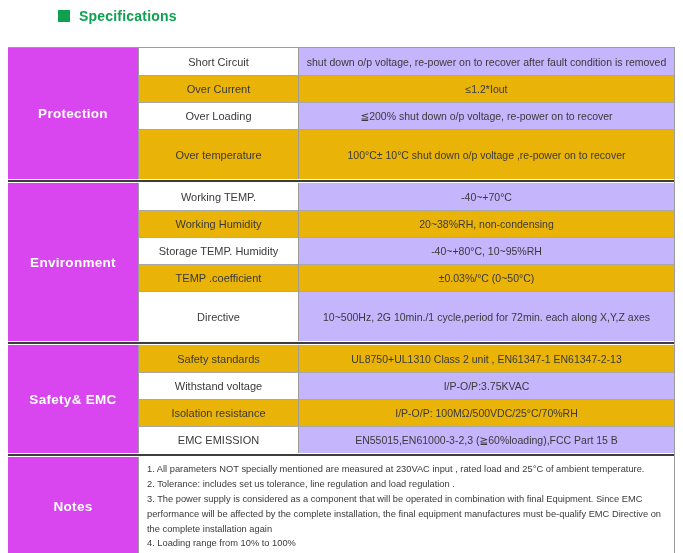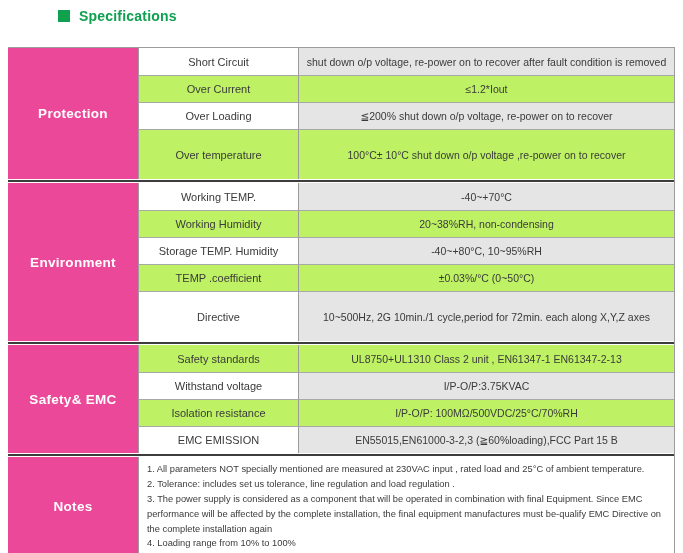--- a/index.html
+++ b/index.html
@@ -39,52 +39,52 @@
     border-top: 1px solid #9c9c9c;
     border-right: 1px solid #9c9c9c;
     border-bottom: 3px solid #2e2e2e;
     box-sizing: border-box;
     background: #ffffff;
   }
   .section { display: flex; width: 100%; }
   .cat-cell {
     width: 130px;
     flex: 0 0 130px;
-    background: #ec4899;
+    background: #d946ef;
     color: #ffffff;
     font-size: 13.5px;
     font-weight: bold;
     display: flex;
     align-items: center;
     justify-content: center;
     letter-spacing: 0.3px;
   }
   .rows { flex: 1; display: flex; flex-direction: column; }
   .row { display: flex; height: 27px; }
   .row.tall { height: 50px; }
-  .row.shaded .param-cell, .row.shaded .value-cell { background: #bef264; }
+  .row.shaded .param-cell, .row.shaded .value-cell { background: #eab308; }
   .row + .row .param-cell, .row + .row .value-cell { border-top: 1px solid #a8a8a8; }
   .param-cell {
     width: 161px;
     flex: 0 0 161px;
     border-left: 1px solid #9c9c9c;
     border-right: 1px solid #9c9c9c;
     box-sizing: border-box;
     display: flex; align-items: center; justify-content: center;
     font-size: 11px;
     color: #3a3a3a;
     background: #ffffff;
     text-align: center;
   }
   .value-cell {
     flex: 1;
     display: flex; align-items: center; justify-content: center;
     font-size: 10.5px;
     color: #3a3a3a;
-    background: #e5e5e5;
+    background: #c4b5fd;
     text-align: center;
     padding: 0 4px;
   }
   .divider {
     height: 4px;
     background: #ffffff;
     position: relative;
   }
   .divider::after {
     content: "";

